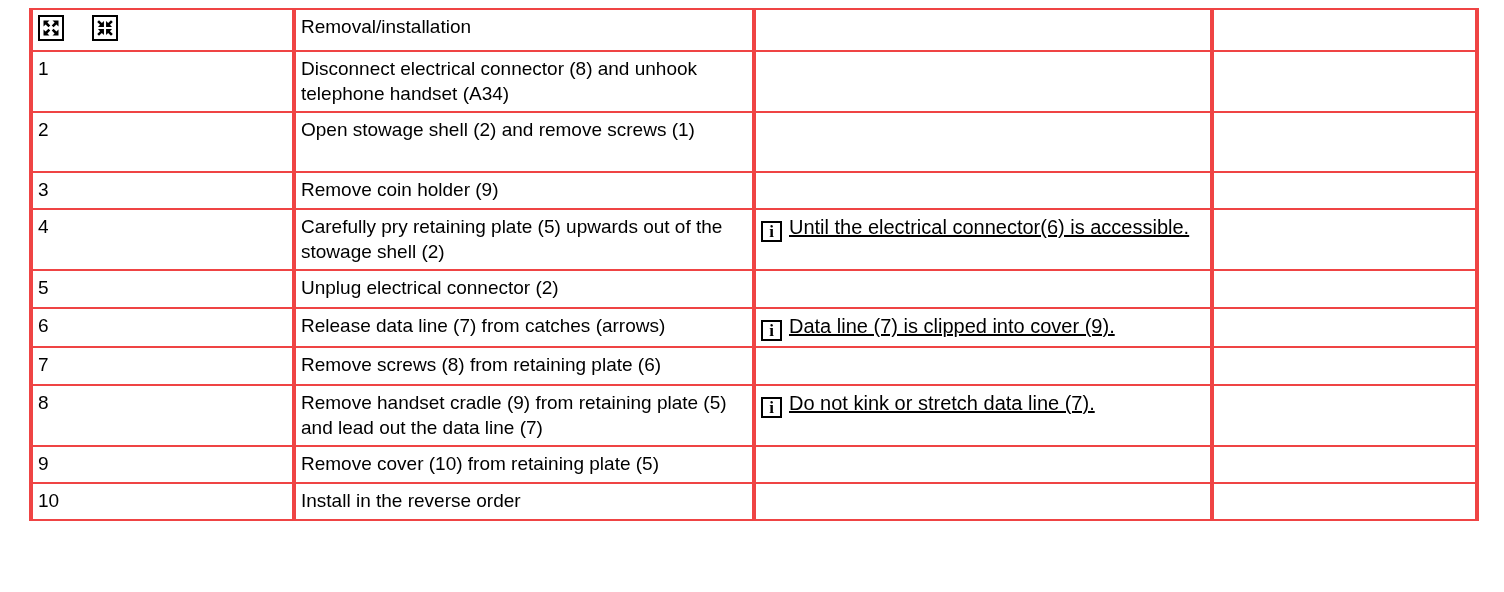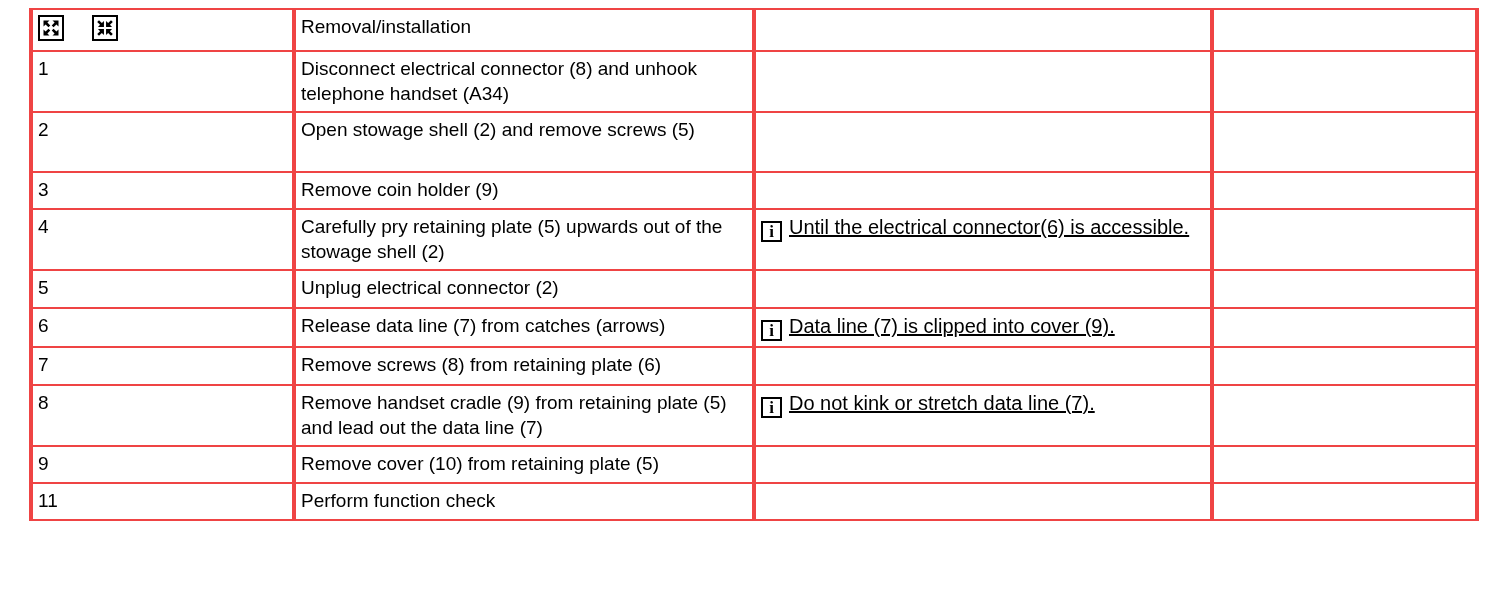--- a/index.html
+++ b/index.html
@@ -156,21 +156,21 @@
           <td class="cell-extra"><span></span></td>
         </tr>
         <tr>
           <td class="cell-step" style="height: 60px;"><span>1</span></td>
           <td class="cell-desc"><span>Disconnect electrical connector (8) and unhook telephone handset (A34)</span></td>
           <td class="cell-note"></td>
           <td class="cell-extra"><span></span></td>
         </tr>
         <tr>
           <td class="cell-step" style="height: 60px;"><span>2</span></td>
-          <td class="cell-desc"><span>Open stowage shell (2) and remove screws (5)</span></td>
+          <td class="cell-desc"><span>Open stowage shell (2) and remove screws (1)</span></td>
           <td class="cell-note"></td>
           <td class="cell-extra"><span></span></td>
         </tr>
         <tr>
           <td class="cell-step" style="height: 37px;"><span>3</span></td>
           <td class="cell-desc"><span>Remove coin holder (9)</span></td>
           <td class="cell-note"></td>
           <td class="cell-extra"><span></span></td>
         </tr>
         <tr>
@@ -209,21 +209,21 @@
           </td>
           <td class="cell-extra"><span></span></td>
         </tr>
         <tr>
           <td class="cell-step" style="height: 37px;"><span>9</span></td>
           <td class="cell-desc"><span>Remove cover (10) from retaining plate (5)</span></td>
           <td class="cell-note"></td>
           <td class="cell-extra"><span></span></td>
         </tr>
         <tr>
-          <td class="cell-step" style="height: 37px;"><span>11</span></td>
-          <td class="cell-desc"><span>Perform function check</span></td>
+          <td class="cell-step" style="height: 37px;"><span>10</span></td>
+          <td class="cell-desc"><span>Install in the reverse order</span></td>
           <td class="cell-note"></td>
           <td class="cell-extra"><span></span></td>
         </tr>
       </tbody>
   </table>
 
 </div>
 
 </body></html>

